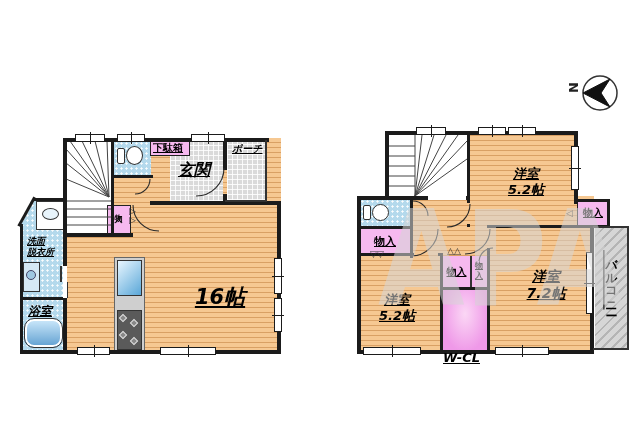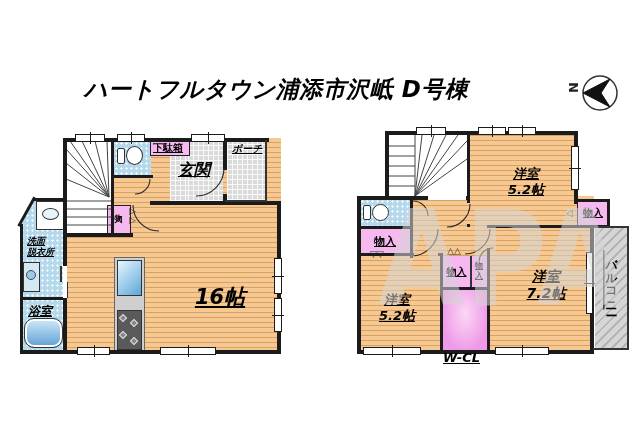--- a/index.html
+++ b/index.html
@@ -27,21 +27,20 @@
   #title{position:absolute;left:84px;top:74px;font-size:23px;font-weight:bold;font-style:italic;letter-spacing:.5px;color:#000;z-index:30;}
   #watermark{position:absolute;left:378px;top:182px;width:262px;height:160px;font-size:112px;font-weight:bold;color:rgba(214,214,214,.55);letter-spacing:0px;z-index:40;transform:scale(1,1.18);transform-origin:top left;pointer-events:none;overflow:hidden;}
   svg{position:absolute;z-index:9;}
   #arcs{z-index:14;}
 </style>
 </head>
 <body>
 
 <div id="canvas">
 
-  <div id="title">ハートフルタウン浦添市沢岻 D号棟</div>
 
   <svg style="left:544px;top:66px;z-index:30;" width="90" height="52" viewBox="0 0 90 52">
     <circle cx="56" cy="27" r="17" fill="none" stroke="#333" stroke-width="1.5"></circle>
     <polygon points="39,27 66,13 57,27 66,41" fill="#111" stroke="#111"></polygon>
     <text x="30" y="31" font-size="13" font-weight="bold" fill="#222" transform="rotate(-90 30 27)">N</text>
   </svg>
 
   <div class="wood" style="left:63px;top:138px;width:218px;height:216px;"></div>
   <div class="wet" style="left:20px;top:198px;width:46px;height:156px;"></div>
   <div class="abs" style="left:20px;top:198px;width:16px;height:28px;background:#fff;clip-path:polygon(0 0,100% 0,0 100%);z-index:5;"></div>

